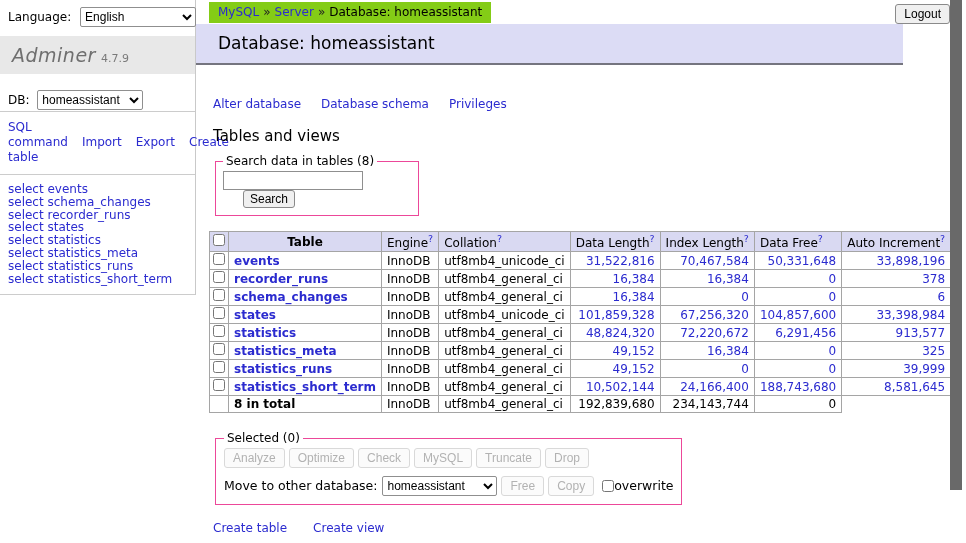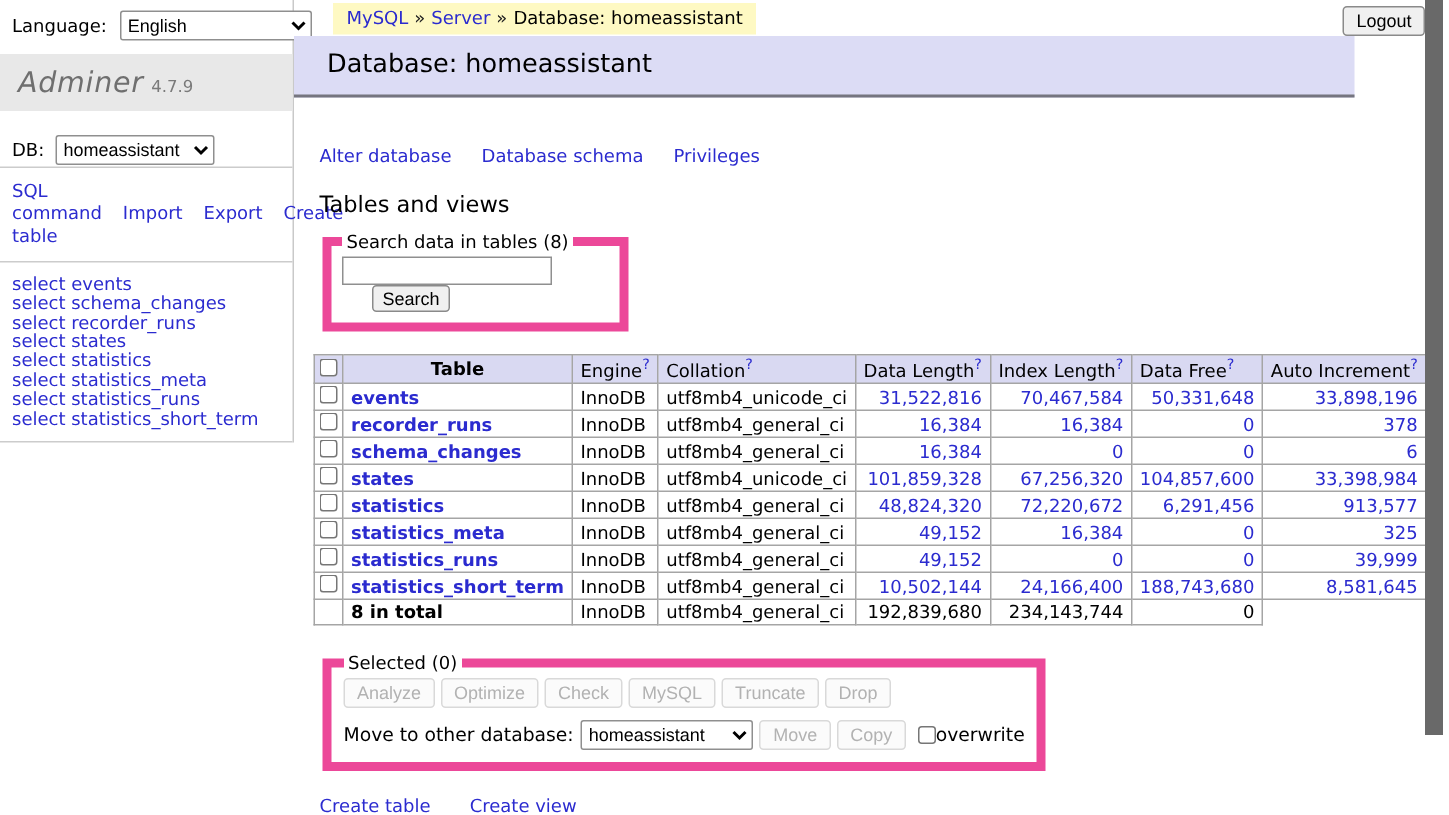--- a/index.html
+++ b/index.html
@@ -6,51 +6,51 @@
   html,body { width:966px; height:543px; overflow:hidden; background:#fff;
               font-family:"DejaVu Sans", sans-serif; font-size:12px; color:#000; }
   a { color:#2b2bcf; text-decoration:none; }
   .app { position:relative; width:966px; height:543px; background:#fff; }
 
   
   .sidebar { position:absolute; left:0; top:0; width:196px; border-right:1px solid #c9c9c9; background:#fff; }
   .lang-row { padding:7px 0 0 8px; white-space:nowrap; }
   .lang-row label { font-size:12px; }
   select { font-size:12px; height:20px; border:1px solid #8f8f8f; background:#fff; border-radius:2px; }
-  .lang-select { width:128px; margin-left:5px; }
+  .lang-select { width:116px; margin-left:5px; }
   .brand-band { margin-top:9px; background:#e8e8e8; padding:8px 0 8px 12px; }
   .brand-name { font-style:italic; font-size:19px; color:#6f6f6f; letter-spacing:0.5px; }
   .brand-version { font-size:11px; color:#7a7a7a; margin-left:5px; }
   .db-row { padding:16px 0 1px 8px; border-bottom:1px solid #ccc; white-space:nowrap; }
   .db-select { width:106px; margin-left:4px; }
   .side-actions { padding:8px 6px 9px 8px; border-bottom:1px solid #ccc; line-height:15px; }
   .side-actions a { margin-right:14px; }
   .table-links { padding:8px 0 9px 8px; border-bottom:1px solid #ccc; }
   .table-links a { display:block; line-height:12.8px; font-size:12px; }
 
   
   .main { position:absolute; left:196px; top:0; width:707px; }
-  .breadcrumb { display:inline-block; margin:2px 0 0 26px; background:#fef9c3; padding:3px 9px 4px 9px;
+  .breadcrumb { display:inline-block; margin:2px 0 0 13px; background:#84cc16; padding:3px 9px 4px 9px;
                 font-size:12px; white-space:nowrap; }
   .breadcrumb .sep { color:#222; margin:0 4px; }
   .logout-btn { position:absolute; top:4px; right:16px; }
   .btn { font-size:12px; background:#f0f0f0; border:1px solid #8a8a8a; border-radius:3px;
          padding:2px 8px; color:#000; }
   .btn-disabled { font-size:12px; background:#fbfbfb; border:1px solid #d9d9d9; border-radius:3px;
                   padding:2px 8px; color:#b2b2b2; }
 
   .title-bar { margin-top:1px; background:#dcdcf5; border-bottom:2px solid #75757f;
                padding:9px 0 10px 22px; font-size:17px; font-weight:400; }
 
   .content { padding-left:13px; }
   .nav-links { margin:32px 0 0 4px; }
   .nav-links a { margin-right:20px; }
   h3 { font-size:15px; font-weight:400; margin:16px 0 0 4px; }
 
-  fieldset { border:6px solid #ec4899; }
+  fieldset { border:1px solid #ec4899; }
   .search-fieldset { margin:9px 0 0 6px; width:204px; padding:3px 7px 7px 7px; }
   legend { font-size:12px; padding:0 3px; }
   .search-input { width:140px; height:19px; border:1px solid #8f8f8f; font-size:12px; padding:1px 3px; }
   .search-btn { margin-left:20px; padding:1px 6px; }
 
   
   table.tables { border-collapse:collapse; margin-top:15px; }
   .tables th, .tables td { border:1px solid #a5a5a5; padding:1px 5px; height:17px;
                            font-size:12px; white-space:nowrap; vertical-align:middle; }
   .tables thead th { background:#d9d9f2; font-weight:400; text-align:left; }
@@ -280,21 +280,21 @@
       </table>
 
       <fieldset class="selected-fieldset">
         <legend>Selected (0)</legend>
         <div class="sel-buttons">
           <button class="btn-disabled" disabled="">Analyze</button><button class="btn-disabled" disabled="">Optimize</button><button class="btn-disabled" disabled="">Check</button><button class="btn-disabled" disabled="">MySQL</button><button class="btn-disabled" disabled="">Truncate</button><button class="btn-disabled" disabled="">Drop</button>
         </div>
         <div class="move-row">
           <span>Move to other database:</span><select class="move-select">
             <option>homeassistant</option>
-          </select><button class="btn-disabled" disabled="">Move</button><button class="btn-disabled" disabled="">Copy</button><span class="overwrite-wrap"><input type="checkbox" style=""><span>overwrite</span></span>
+          </select><button class="btn-disabled" disabled="">Free</button><button class="btn-disabled" disabled="">Copy</button><span class="overwrite-wrap"><input type="checkbox" style=""><span>overwrite</span></span>
         </div>
       </fieldset>
 
       <p class="create-links">
         <a href="#">Create table</a><a href="#">Create view</a>
       </p>
 
       <h3 class="h3-routines">Routines</h3>
 
     </div>

